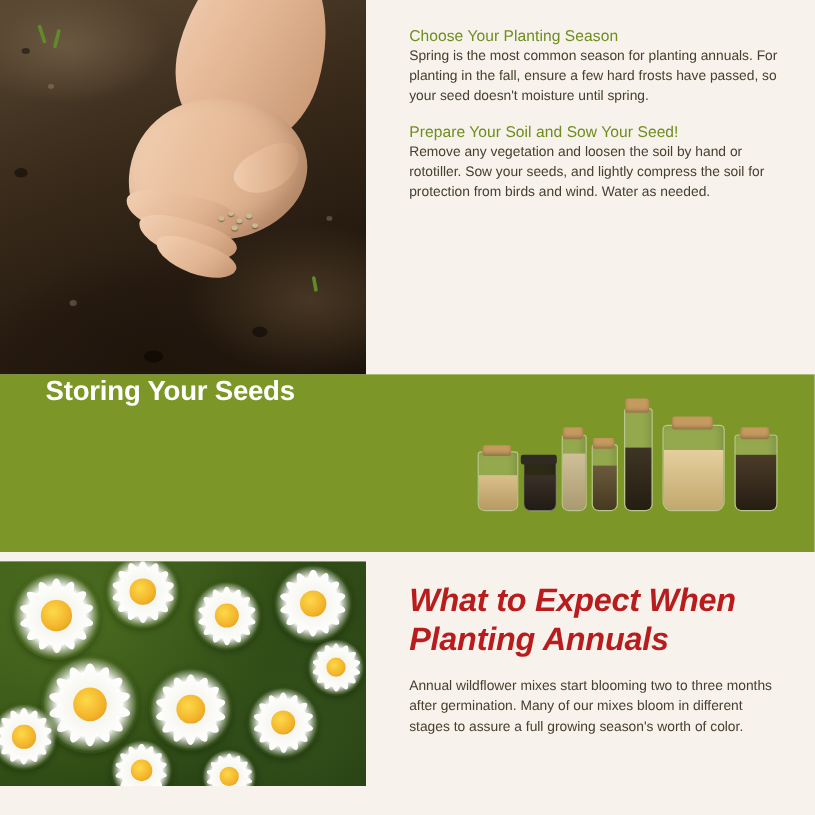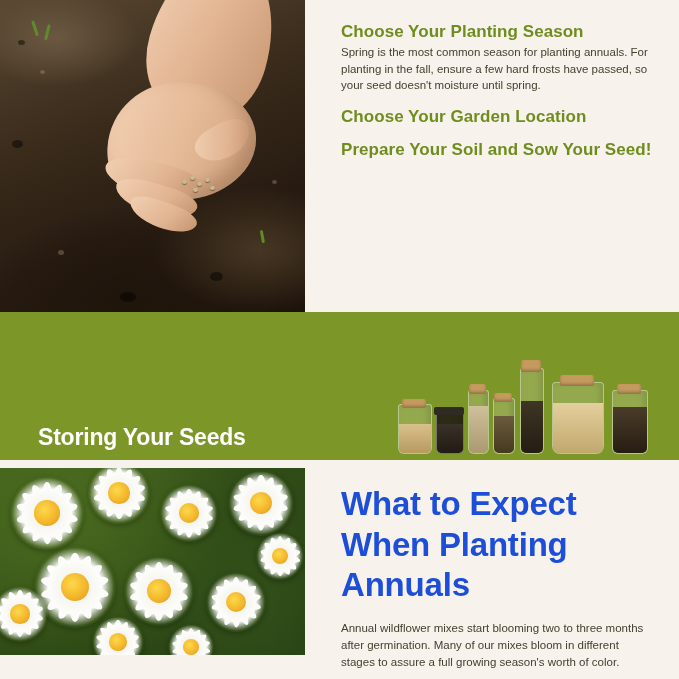--- a/index.html
+++ b/index.html
@@ -105,42 +105,42 @@
   .heading-main {
     font-size: 27px;
     line-height: 1.23;
     font-weight: bold;
     color: #2f3b24;
     margin: 0 0 16px 0;
     letter-spacing: -0.2px;
   }
   .sub-block { margin-bottom: 13px; }
   .sub-head {
-    font-size: 17px;
-    font-weight: bold;
+    font-size: 13px;
+    font-weight: normal;
     color: #6f8d1f;
     margin: 0 0 2px 0;
     letter-spacing: 0.05px;
   }
   .sub-body {
     font-size: 11.5px;
     line-height: 1.45;
     color: #46402f;
     margin: 0;
   }
 
   
   .section-two {
     position: absolute;
     left: 0; top: 312px;
     width: 679px;
     height: 148px;
     background: #7d9628;
     display: flex;
-    align-items: flex-end;
+    align-items: flex-start;
   }
   .band-text {
     width: 340px;
     padding: 0 0 0 38px;
     box-sizing: border-box;
   }
   .band-head {
     font-size: 23px;
     font-weight: bold;
     color: #ffffff;
@@ -237,26 +237,27 @@
     margin-top: -17%;
     border-radius: 50%;
     background: radial-gradient(circle at 40% 38%, #fdd94a 0%, #f2b32a 60%, #d8921b 100%);
   }
   .text-three {
     flex: 1;
     padding: 24px 30px 0 36px;
     box-sizing: border-box;
   }
   .heading-three {
-    font-size: 33px;
+    font-size: 27px;
     line-height: 1.23;
     font-weight: bold;
-    color: #1d4ed8;
+    color: #b91c1c;
     margin: 0 0 14px 0;
     letter-spacing: -0.2px;
+    font-style: italic;
   }
   .body-three {
     font-size: 11.5px;
     line-height: 1.48;
     color: #46402f;
     margin: 0;
   }
 </style>
 </head>
 <body>
@@ -301,25 +302,25 @@
     </div>
 
     <div class="text-one">
 
       <div class="sub-block">
         <h2 class="sub-head">Choose Your Planting Season</h2>
         <p class="sub-body">Spring is the most common season for planting annuals. For planting in the fall, ensure a few hard frosts have passed, so your seed doesn't moisture until spring.</p>
       </div>
 
       <div class="sub-block">
-        <h2 class="sub-head">Choose Your Garden Location</h2>
       </div>
 
       <div class="sub-block">
         <h2 class="sub-head">Prepare Your Soil and Sow Your Seed!</h2>
+        <p class="sub-body">Remove any vegetation and loosen the soil by hand or rototiller. Sow your seeds, and lightly compress the soil for protection from birds and wind. Water as needed.</p>
       </div>
     </div>
   </div>
 
   <div class="section-two">
     <div class="band-text">
       <h2 class="band-head">Storing Your Seeds</h2>
     </div>
 
     <div class="jars">

